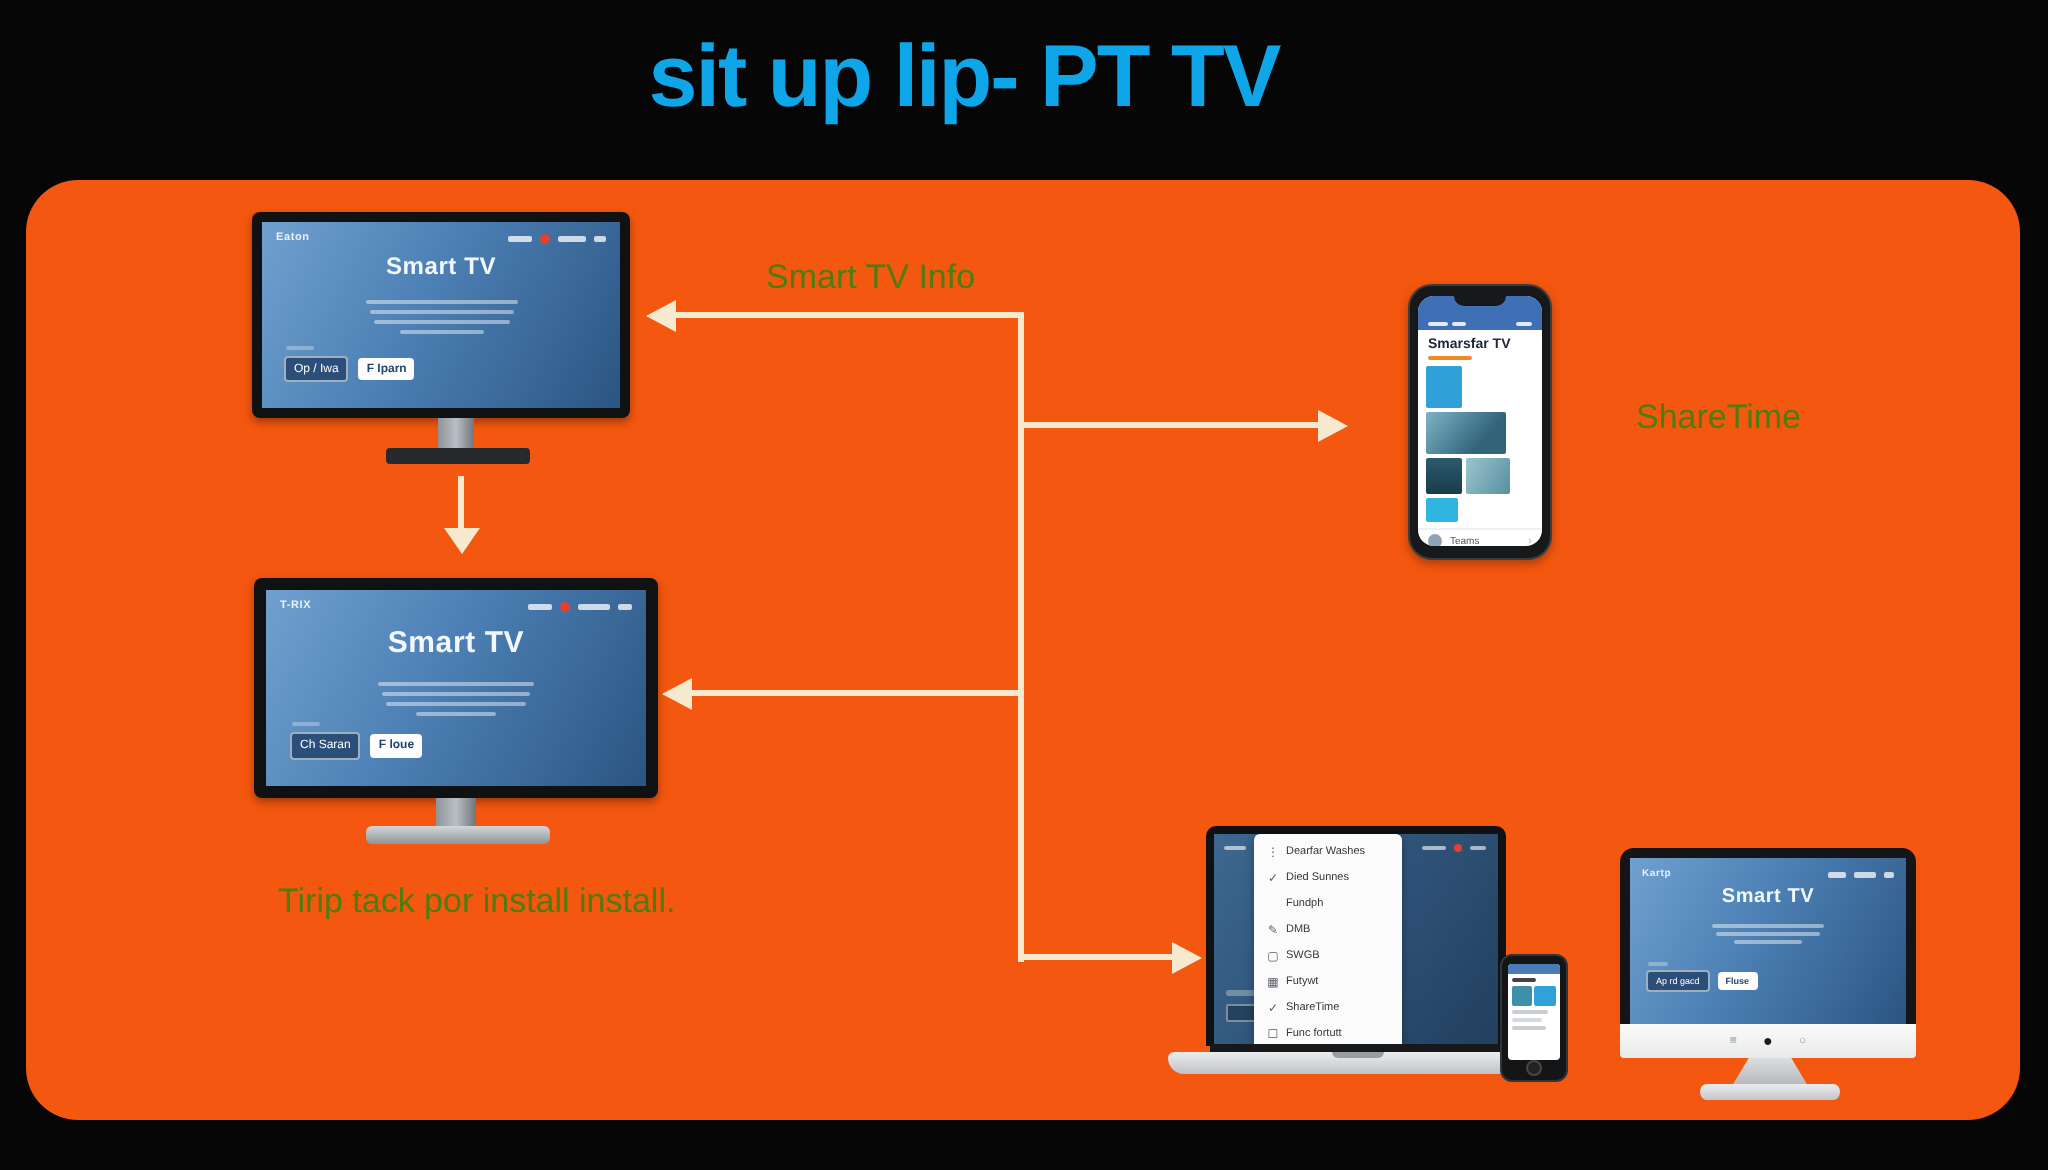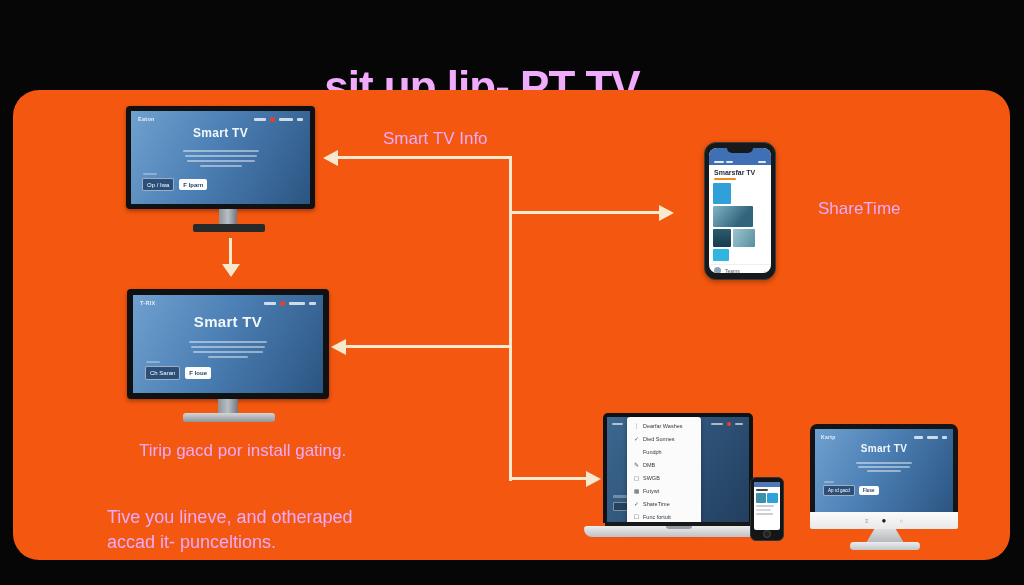--- a/index.html
+++ b/index.html
@@ -1,28 +1,28 @@
 <!DOCTYPE html>
 <html><head>
 <meta charset="utf-8">
 <style>
   html,body{margin:0;padding:0;background:#000;}
   .page{position:relative;width:1024px;height:585px;background:#060606;overflow:hidden;
         font-family:"Liberation Sans",sans-serif;-webkit-font-smoothing:antialiased;}
   .abs{position:absolute;}
 
   
-  .title{left:0;top:14px;width:964px;text-align:center;color:#f0abfc;
-         font-size:44px;font-weight:bold;letter-spacing:-1px;margin-top:48px;}
+  .title{left:0;top:14px;width:964px;text-align:center;color:#0ea5e9;
+         font-size:44px;font-weight:bold;letter-spacing:-1px;}
 
   
   .panel{left:13px;top:90px;width:997px;height:470px;background:#F4570F;border-radius:26px;}
 
   
-  .note{color:#f0abfc;}
+  .note{color:#4d7c0f;}
   .note-info{left:383px;top:129px;font-size:17px;}
   .note-phone{left:818px;top:197px;font-size:17px;line-height:23px;}
   .note-install{left:139px;top:441px;font-size:17px;}
   .note-footer{left:107px;top:505px;font-size:18px;line-height:25px;}
 
   
   .aline{background:#F7E9CE;}
   .ah{width:0;height:0;}
   .ah-left{border-top:8px solid transparent;border-bottom:8px solid transparent;border-right:15px solid #F7E9CE;}
   .ah-right{border-top:8px solid transparent;border-bottom:8px solid transparent;border-left:15px solid #F7E9CE;}
@@ -201,25 +201,21 @@
         </div>
 
       </div>
     </div>
   </div>
 
   <div class="abs note note-phone">
     <div>ShareTime</div>
   </div>
 
-  <div class="abs note note-install">Tirip gacd por install gating.</div>
-  <div class="abs note note-footer">
-    <div>Tive you lineve, and otheraped</div>
-    <div>accad it- punceltions.</div>
-  </div>
+  <div class="abs note note-install">Tirip tack por install install.</div>
 
   <div class="abs lp-screenframe" style="left:603px;top:413px;width:150px;height:110px;">
     <div class="lp-screen">
       <div class="microbar" style="position:absolute;left:5px;top:6px;width:11px;height:2px;"></div>
       <div class="microbar" style="position:absolute;right:26px;top:6px;width:12px;height:2px;"></div>
       <div style="position:absolute;right:18px;top:5px;width:4px;height:4px;border-radius:50%;background:#E5402E;"></div>
       <div class="microbar" style="position:absolute;right:6px;top:6px;width:8px;height:2px;"></div>
       <div class="microbar" style="position:absolute;left:6px;top:78px;width:16px;height:3px;opacity:.5;"></div>
       <div style="position:absolute;left:6px;top:85px;width:18px;height:7px;background:#24415E;border:1px solid rgba(255,255,255,.4);border-radius:1px;"></div>
     </div>

